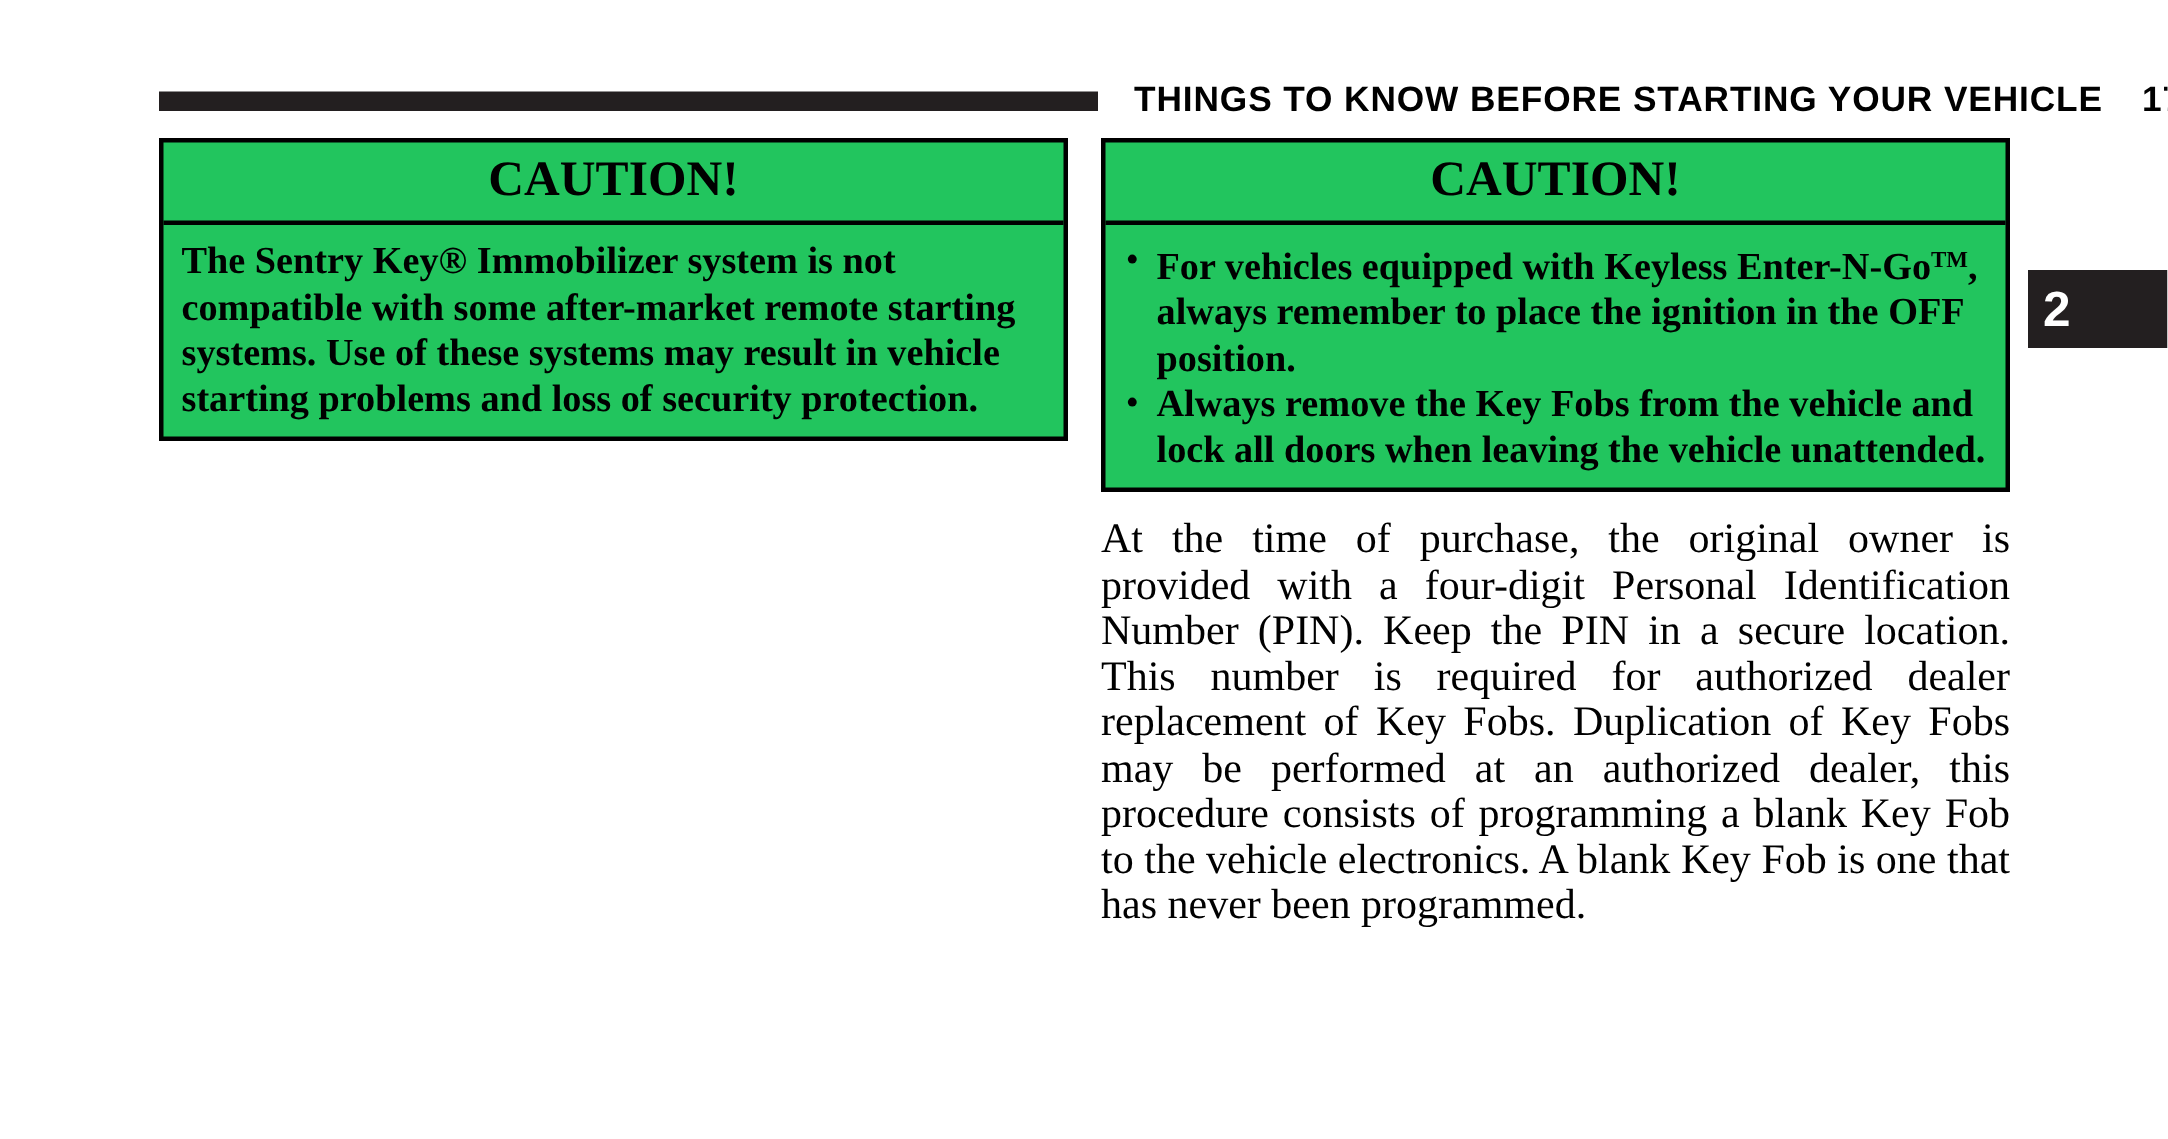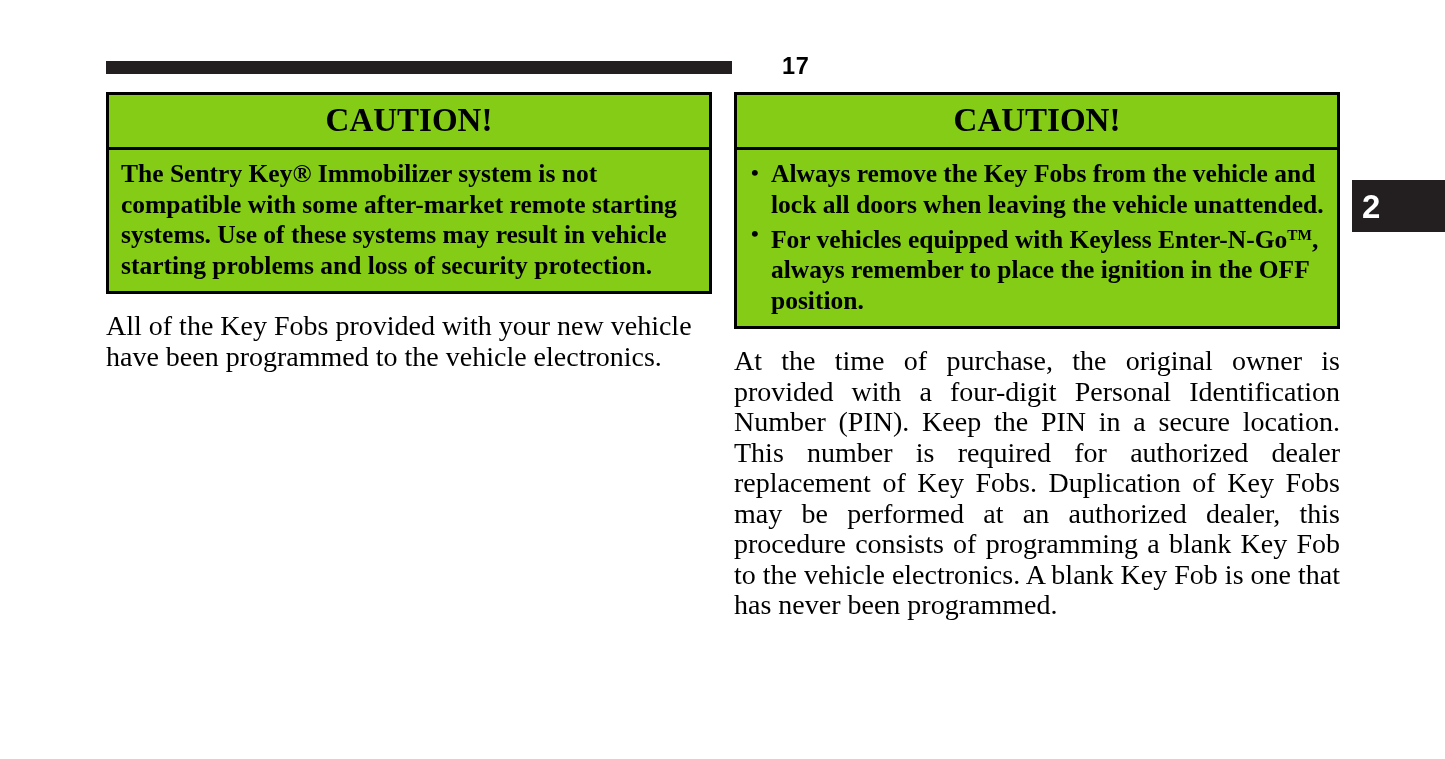--- a/index.html
+++ b/index.html
@@ -75,21 +75,21 @@
     position: absolute;
     top: 92px;
     width: 606px;
   }
   .col-left  { left: 106px; }
   .col-right { left: 734px; }
 
   
   .caution-box {
     border: 3px solid #000000;
-    background: #84cc16;
+    background: #22c55e;
     box-sizing: border-box;
     width: 100%;
   }
   .caution-title {
     border-bottom: 3px solid #000000;
     text-align: center;
     font-family: "Liberation Serif", serif;
     font-weight: bold;
     font-size: 33px;
     line-height: 1;
@@ -154,52 +154,52 @@
     line-height: 1;
     margin: 0;
     padding: 19px 0 16px 0;
   }
 </style>
 </head>
 <body>
 
 <div class="header">
   <div class="header-rule"></div>
+  <div class="header-title">THINGS TO KNOW BEFORE STARTING YOUR VEHICLE</div>
   <div class="header-pageno">17</div>
 </div>
 
 <div class="chapter-tab">
   <span class="chapter-tab-number">2</span>
 </div>
 
 <div class="col col-left">
 
   <div class="caution-box">
     <div class="caution-title">CAUTION!</div>
     <div class="caution-body">
       <p class="last">The Sentry Key® Immobilizer system is not compatible with some after-market remote starting systems. Use of these systems may result in vehicle starting problems and loss of security protection.</p>
     </div>
   </div>
 
   <div class="gap-after-box"></div>
 
-  <p class="para flush">All of the Key Fobs provided with your new vehicle have been programmed to the vehicle electronics.</p>
 
 
 
 </div>
 
 <div class="col col-right">
 
   <div class="caution-box">
     <div class="caution-title">CAUTION!</div>
     <div class="caution-body">
       <ul class="caution-list">
+        <li><span>For vehicles equipped with Keyless Enter-N-Go</span><span class="tm">TM</span><span>, always remember to place the ignition in the OFF position.</span></li>
         <li><span>Always remove the Key Fobs from the vehicle and lock all doors when leaving the vehicle unattended.</span></li>
-        <li><span>For vehicles equipped with Keyless Enter-N-Go</span><span class="tm">TM</span><span>, always remember to place the ignition in the OFF position.</span></li>
       </ul>
     </div>
   </div>
 
   <div class="gap-after-box"></div>
 
   <p class="para">At the time of purchase, the original owner is provided with a four-digit Personal Identification Number (PIN). Keep the PIN in a secure location. This number is required for authorized dealer replacement of Key Fobs. Duplication of Key Fobs may be performed at an authorized dealer, this procedure consists of programming a blank Key Fob to the vehicle electronics. A blank Key Fob is one that has never been programmed.</p>
 
 </div>
 

